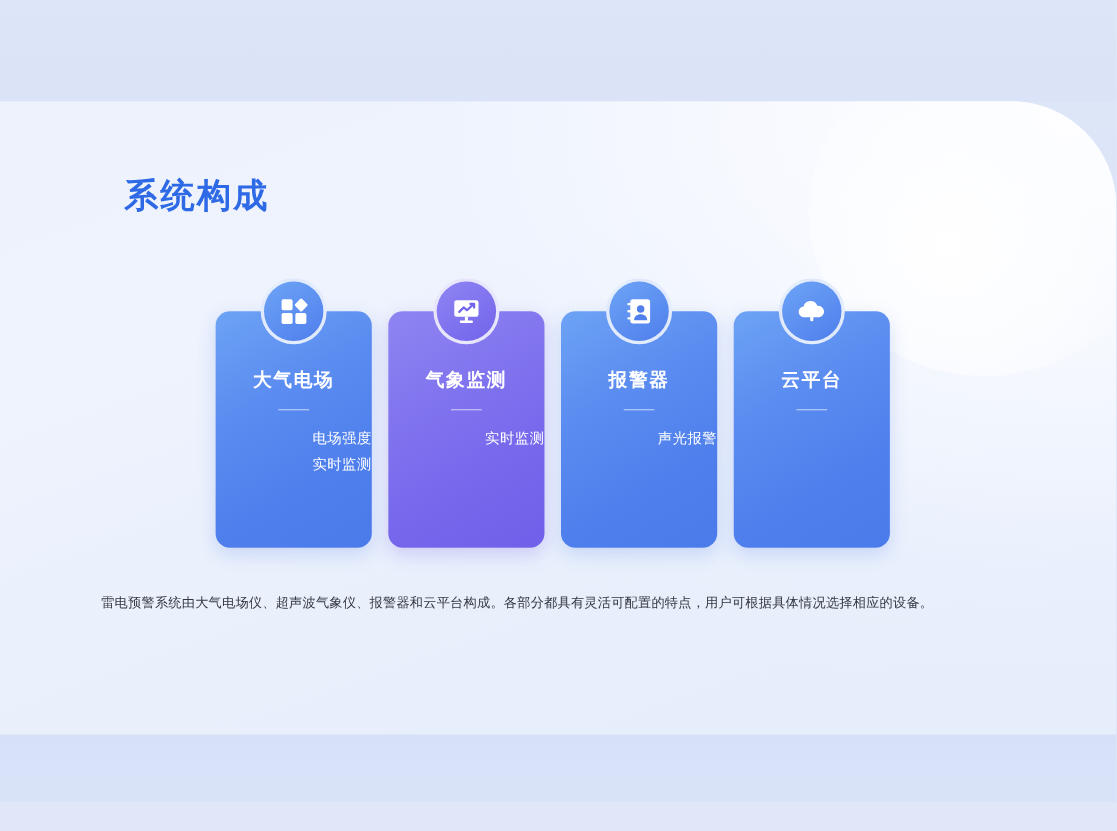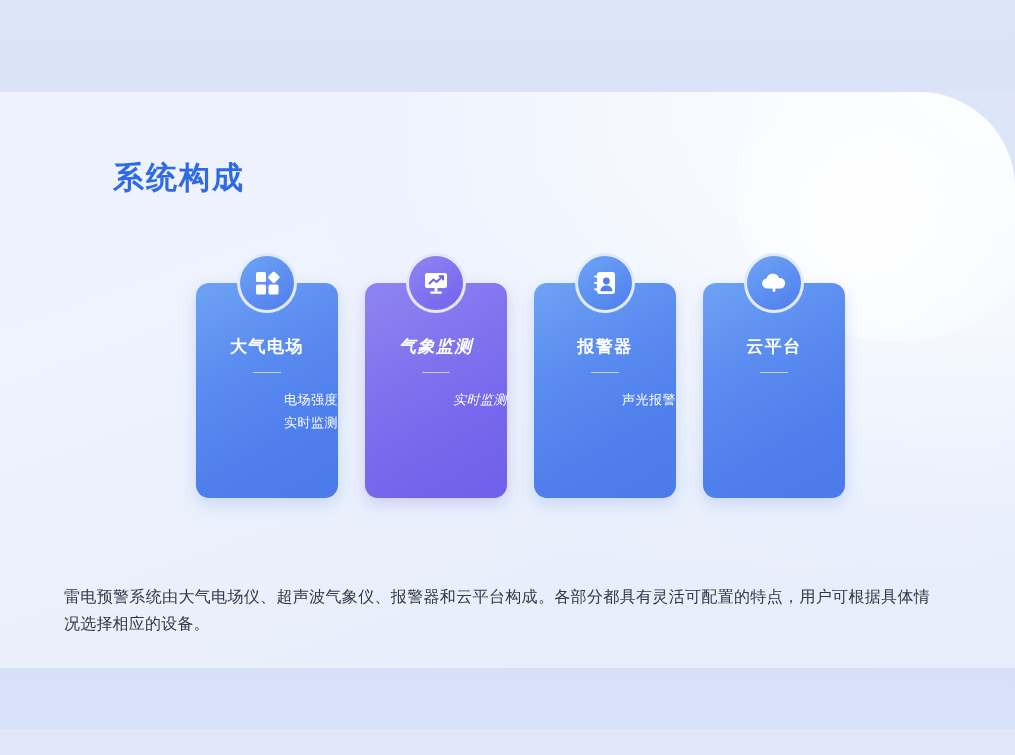--- a/index.html
+++ b/index.html
@@ -75,21 +75,21 @@
     letter-spacing: 2px;
     color: #2f6ae6;
   }
 
   
   .cards {
     position: absolute;
     left: 196px;
     top: 283px;
     display: flex;
-    gap: 27px;
+    gap: 15px;
   }
 
   .card {
     position: relative;
     width: 142px;
     height: 215px;
     border-radius: 13px;
     box-sizing: border-box;
     padding-top: 55px;
     text-align: center;
@@ -97,21 +97,20 @@
   }
 
   .card.blue {
     background: linear-gradient(150deg, #6da3f5 0%, #5b8cf0 35%, #4f7fec 70%, #4b7bea 100%);
     box-shadow: 0 6px 16px rgba(80, 125, 230, 0.22);
   }
 
   .card.purple {
     background: linear-gradient(150deg, #8e85f2 0%, #7f72ee 40%, #7566ec 72%, #7060ea 100%);
     box-shadow: 0 6px 16px rgba(120, 105, 235, 0.26);
-    font-style: italic;
   }
 
   .icon-badge {
     position: absolute;
     left: 50%;
     top: -30px;
     transform: translateX(-50%);
     width: 60px;
     height: 60px;
     border-radius: 50%;
@@ -149,30 +148,29 @@
     font-family: "DejaVu Sans", "Liberation Sans", sans-serif;
     font-size: 13px;
     line-height: 23px;
     letter-spacing: 0.5px;
     color: #ffffff;
     text-align: right;
   }
 
   .paragraph {
     position: absolute;
-    left: 64px;
+    left: 92px;
     top: 535px;
     width: 866px;
     font-family: "DejaVu Sans", "Liberation Sans", sans-serif;
-    font-size: 16px;
+    font-size: 12px;
     line-height: 27px;
     letter-spacing: 0.2px;
     color: #333840;
     text-align: justify;
-    margin-top: 48px;
   }
 </style>
 </head>
 <body>
 
 <div class="page">
 
   <div class="band-top"></div>
 
   <div class="panel">

